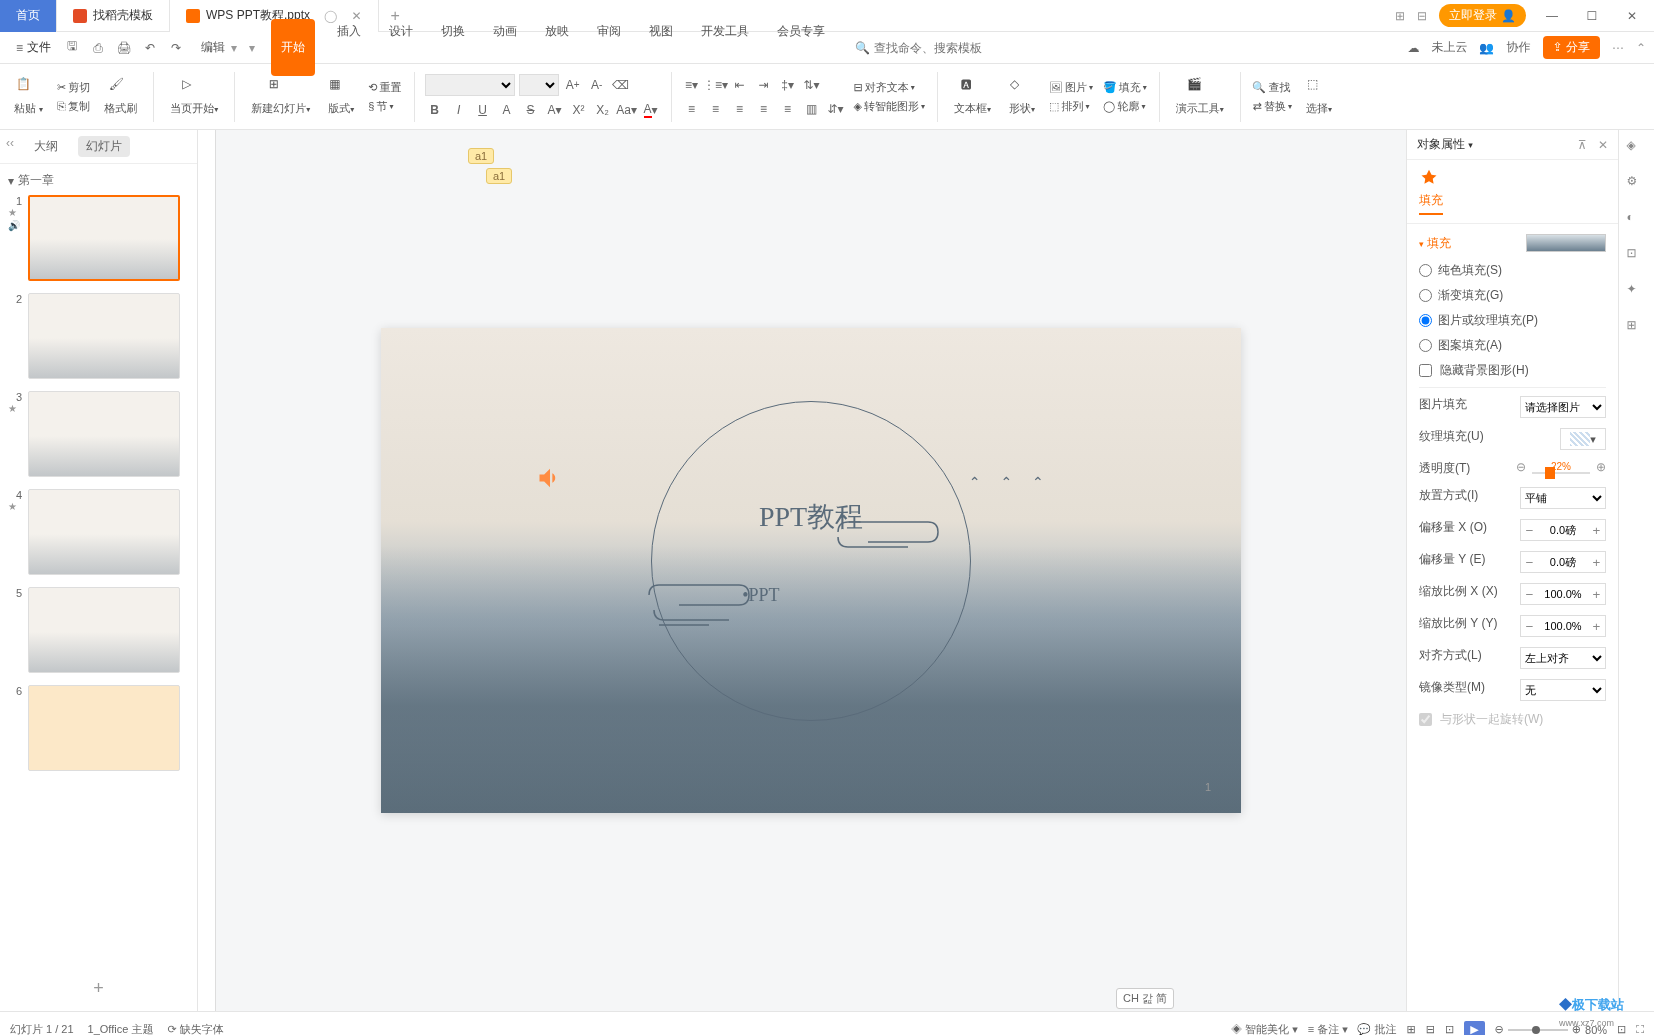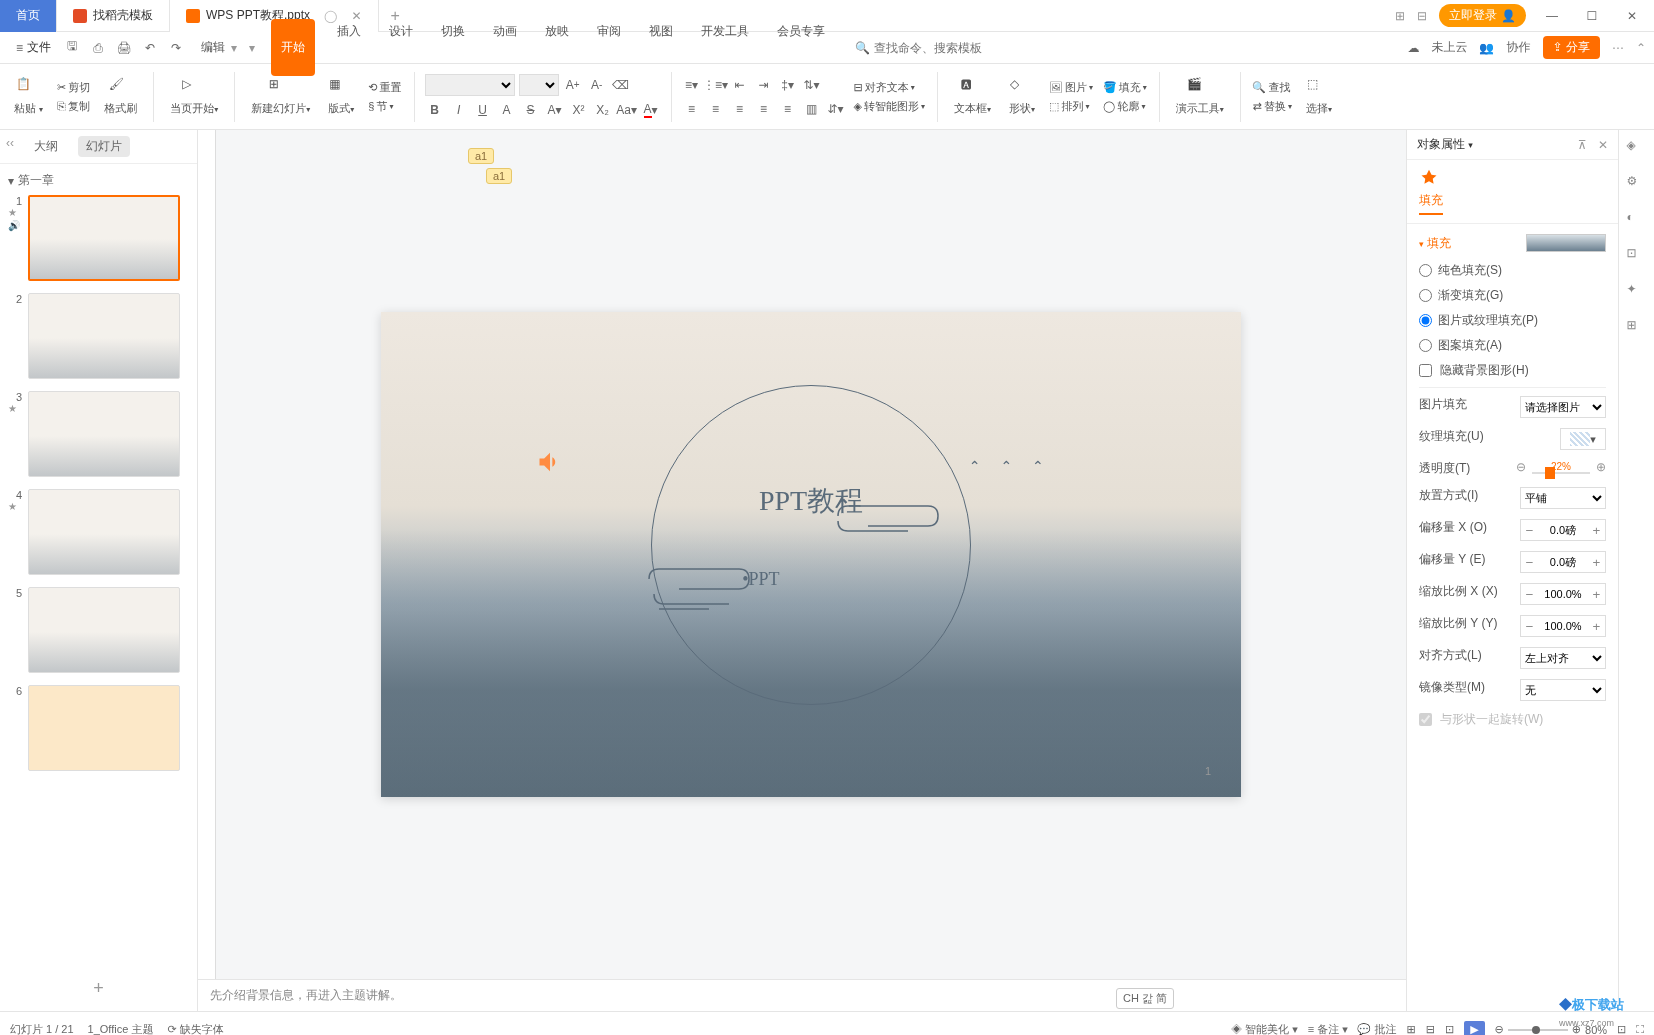--- a/index.html
+++ b/index.html
@@ -439,21 +439,20 @@
           <svg class="cloud-deco" style="left:52%;top:38%;width:120px;height:40px" viewBox="0 0 120 40">
               <path fill="none" stroke="#5a6b7a" stroke-width="1.5" d="M10 20 Q10 10 20 10 L100 10 Q110 10 110 20 Q110 30 100 30 L40 30 M10 25 Q10 35 20 35 L80 35"></path>
             </svg>
           <svg class="cloud-deco" style="left:30%;top:52%;width:120px;height:50px" viewBox="0 0 120 50">
               <path fill="none" stroke="#5a6b7a" stroke-width="1.5" d="M10 15 Q10 5 20 5 L100 5 Q110 5 110 15 Q110 25 100 25 L40 25 M15 30 Q15 40 25 40 L90 40 M20 45 L70 45"></path>
             </svg>
           <div class="slide-page">1</div>
         </div>
       </div>
     </div>
-    <div class="notes-bar">先介绍背景信息，再进入主题讲解。</div>
   </div>
 
   <div class="props-panel">
     <div class="props-header">
       <span><span>对象属性</span> <span style="font-size:9px">▾</span></span>
       <span>
         <span style="color:#999;margin-right:8px">⊼</span>
         <span style="color:#999">✕</span>
       </span>
     </div>

